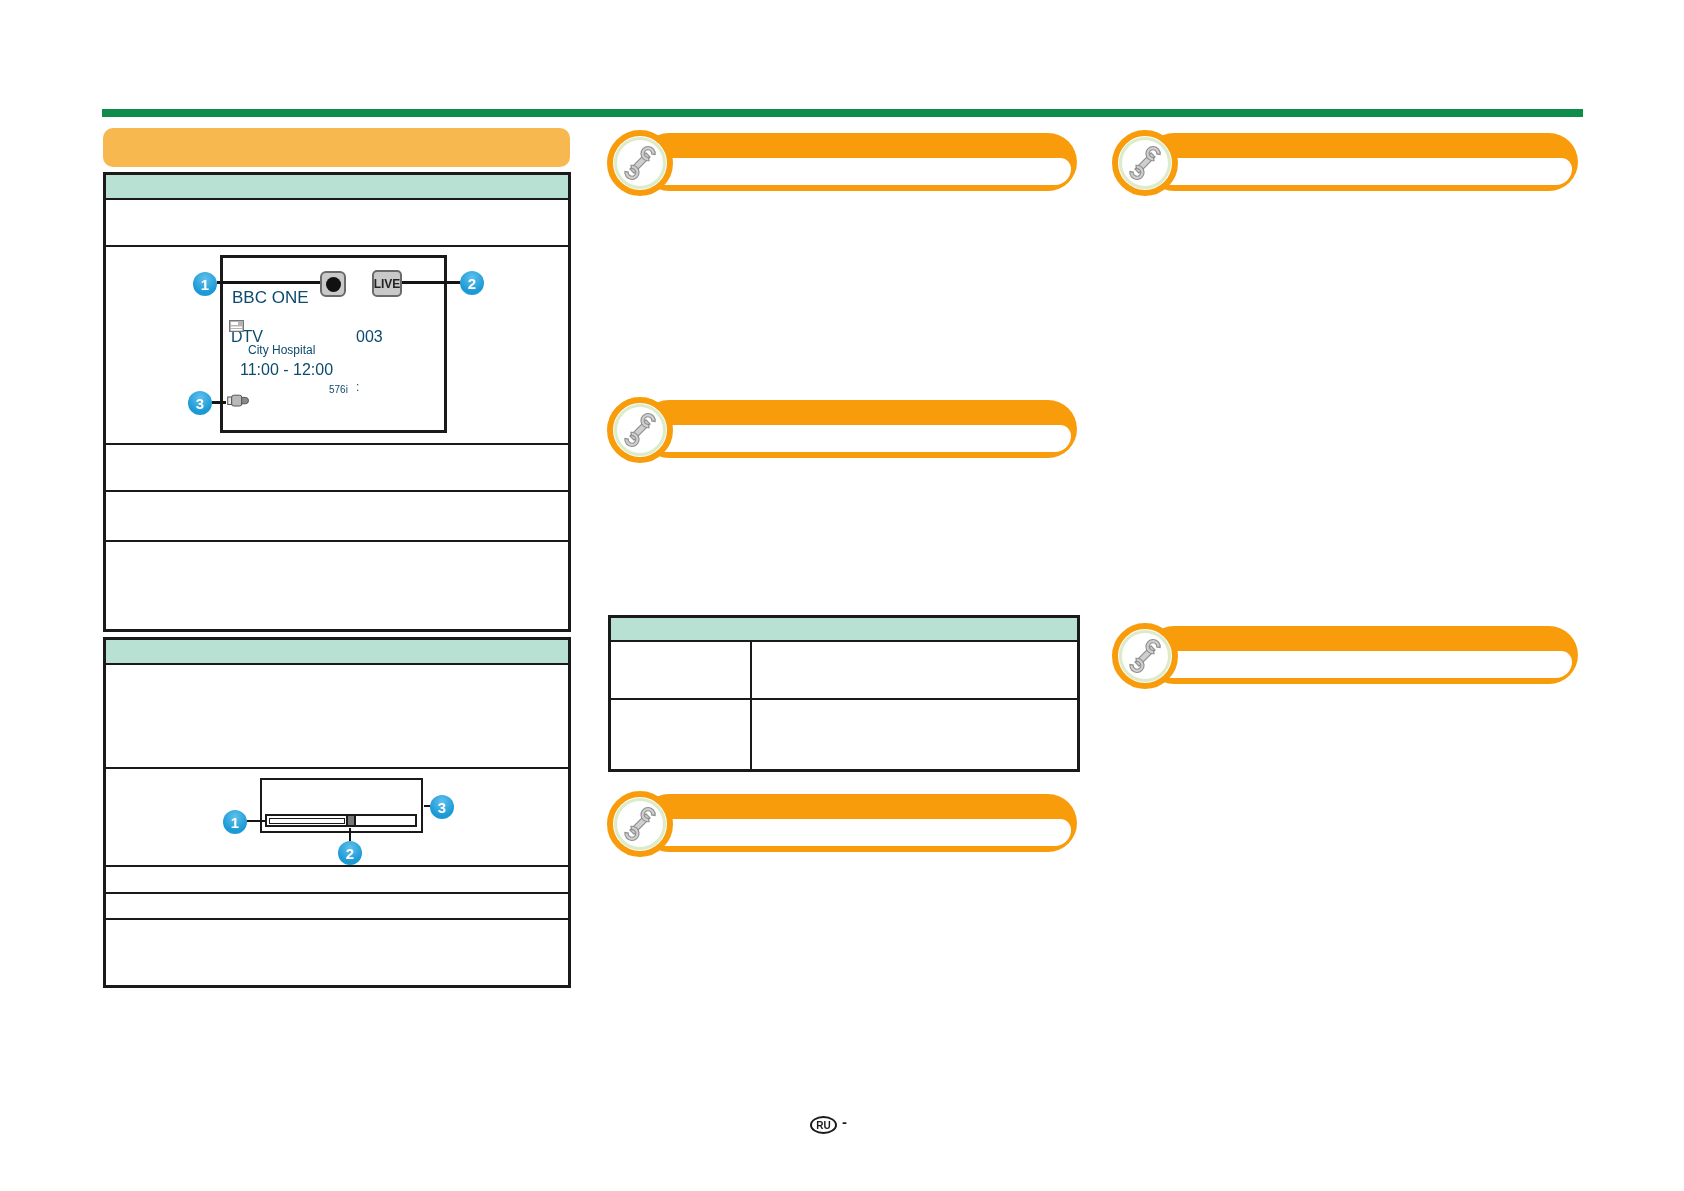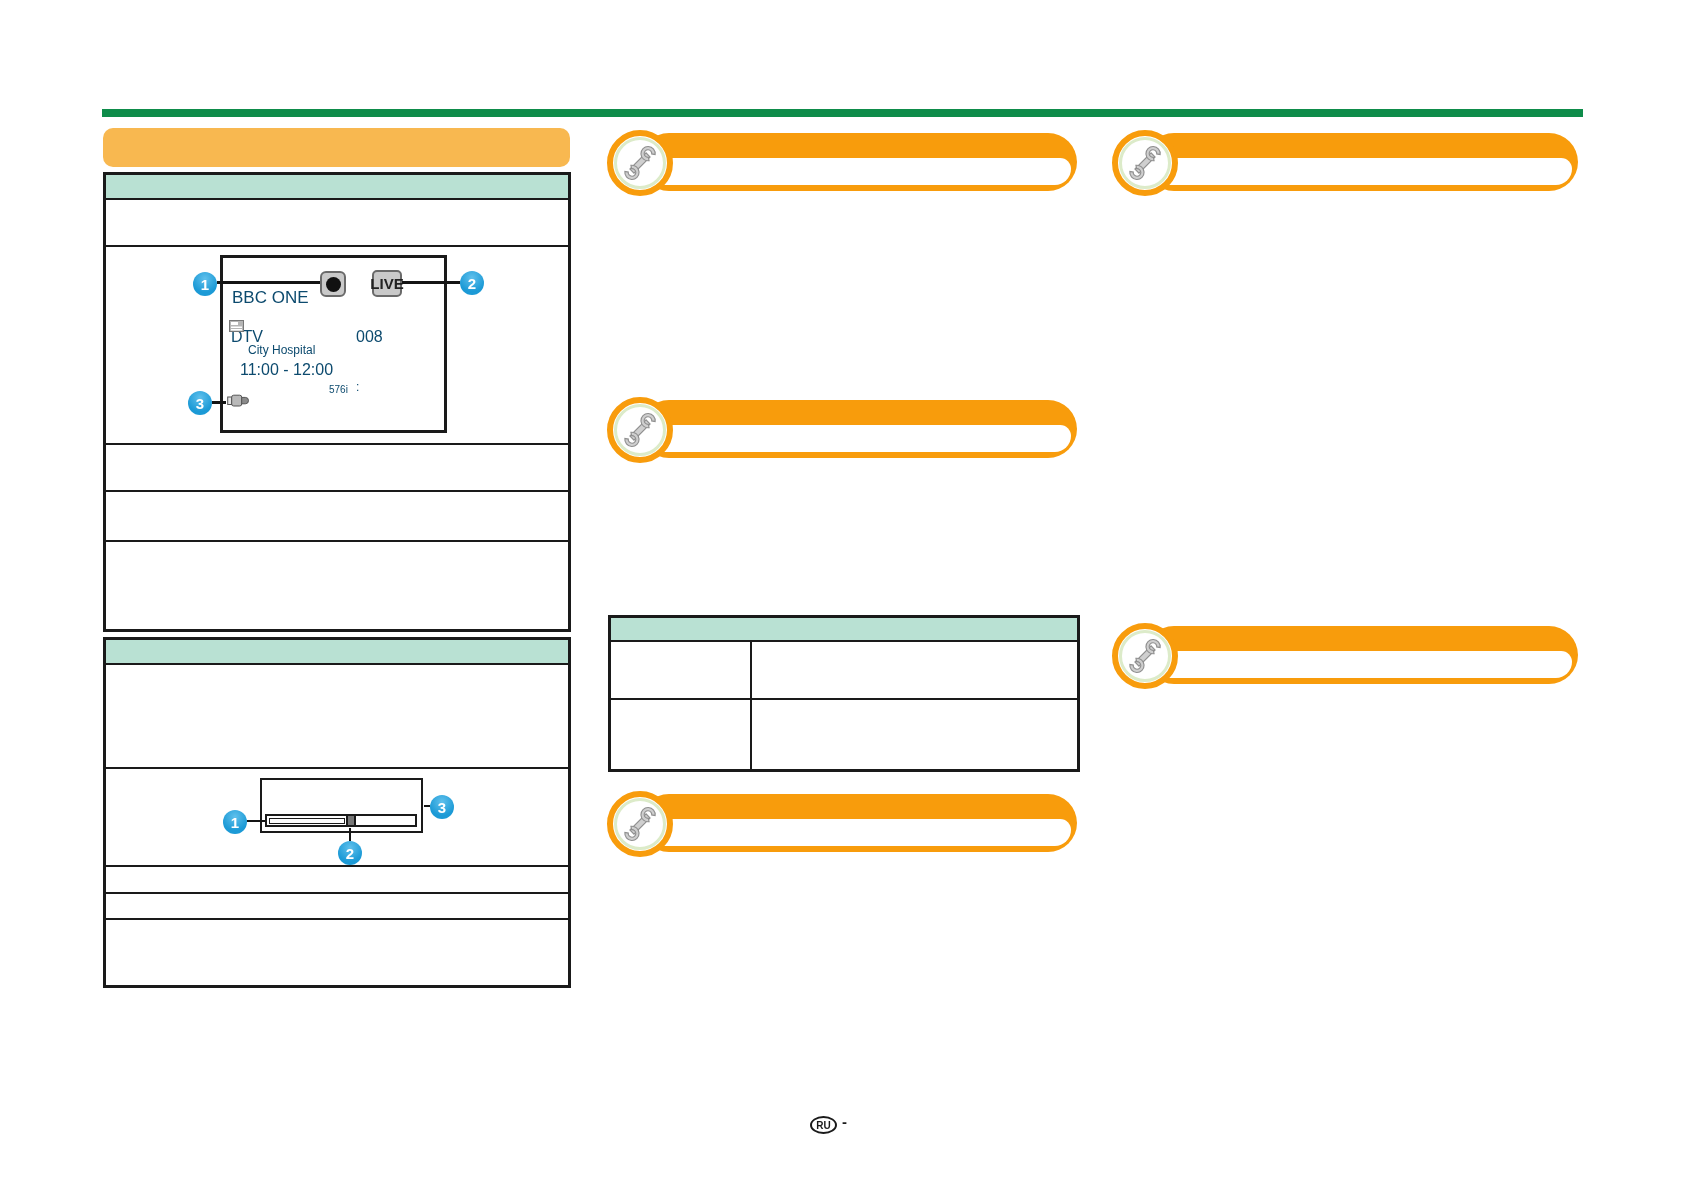--- a/index.html
+++ b/index.html
@@ -27,21 +27,21 @@
   .p2l{left:106px;width:462px;}
 
   
   .tv-box{left:220px;top:255px;width:227px;height:178px;border:3px solid #1a1a1a;background:#fff;box-sizing:border-box;}
   .osd-text{color:#0c4a6e;margin-top:29px;}
   .rec-btn{left:320px;top:271px;width:26px;height:26px;background:#c9c9c9;border:2px solid #6a6a6a;
     border-radius:6px;box-sizing:border-box;display:flex;align-items:center;justify-content:center;}
   .rec-dot{width:15px;height:15px;border-radius:50%;background:#111;}
   .live-btn{left:372px;top:270px;width:30px;height:27px;background:#c9c9c9;border:2px solid #6a6a6a;
     border-radius:5px;box-sizing:border-box;display:flex;align-items:center;justify-content:center;
-    font-size:15px;font-weight:bold;color:#222;letter-spacing:0px;}
+    font-size:12px;font-weight:bold;color:#222;letter-spacing:0px;}
 
   
   .callout{width:24px;height:24px;border-radius:50%;
     background:radial-gradient(circle at 50% 28%, #5fc0ec 0%, #1C9AD6 65%);
     color:#fff;font-size:15px;font-weight:bold;display:flex;align-items:center;justify-content:center;z-index:3;}
   .cline{background:#141414;z-index:2;}
 
   
   .diag-rect{left:260px;top:778px;width:163px;height:55px;border:2px solid #1a1a1a;box-sizing:border-box;background:#fff;}
   .pbar{left:265px;top:814px;width:152px;height:13px;border:2px solid #1a1a1a;box-sizing:border-box;background:#fff;}
@@ -94,21 +94,21 @@
       <div class="rec-dot"></div>
     </div>
   <div class="abs live-btn">LIVE</div>
 
   <div class="abs cline" style="left:217px;top:281px;width:103px;height:3px;"></div>
   <div class="abs callout" style="left:193px;top:272px;">1</div>
   <div class="abs cline" style="left:402px;top:281px;width:58px;height:3px;"></div>
   <div class="abs callout" style="left:460px;top:271px;">2</div>
 
   <div class="abs osd-text" style="left:231px;top:299px;font-size:16px;">DTV</div>
-  <div class="abs osd-text" style="left:356px;top:299px;font-size:16px;">008</div>
+  <div class="abs osd-text" style="left:356px;top:299px;font-size:16px;">003</div>
 
   <div class="abs" style="left:229px;top:318px;">
     <svg width="15" height="12">
         <rect x="0.5" y="0.5" width="14" height="11" fill="#b5b5b5" stroke="#777"></rect>
         <rect x="2" y="2" width="7" height="3" fill="#fff"></rect>
         <rect x="2" y="6.5" width="11" height="1.5" fill="#fff"></rect>
         <rect x="2" y="9" width="11" height="1.5" fill="#fff"></rect>
       </svg>
   </div>
   <div class="abs osd-text" style="left:248px;top:314px;font-size:12px;">City Hospital</div>

